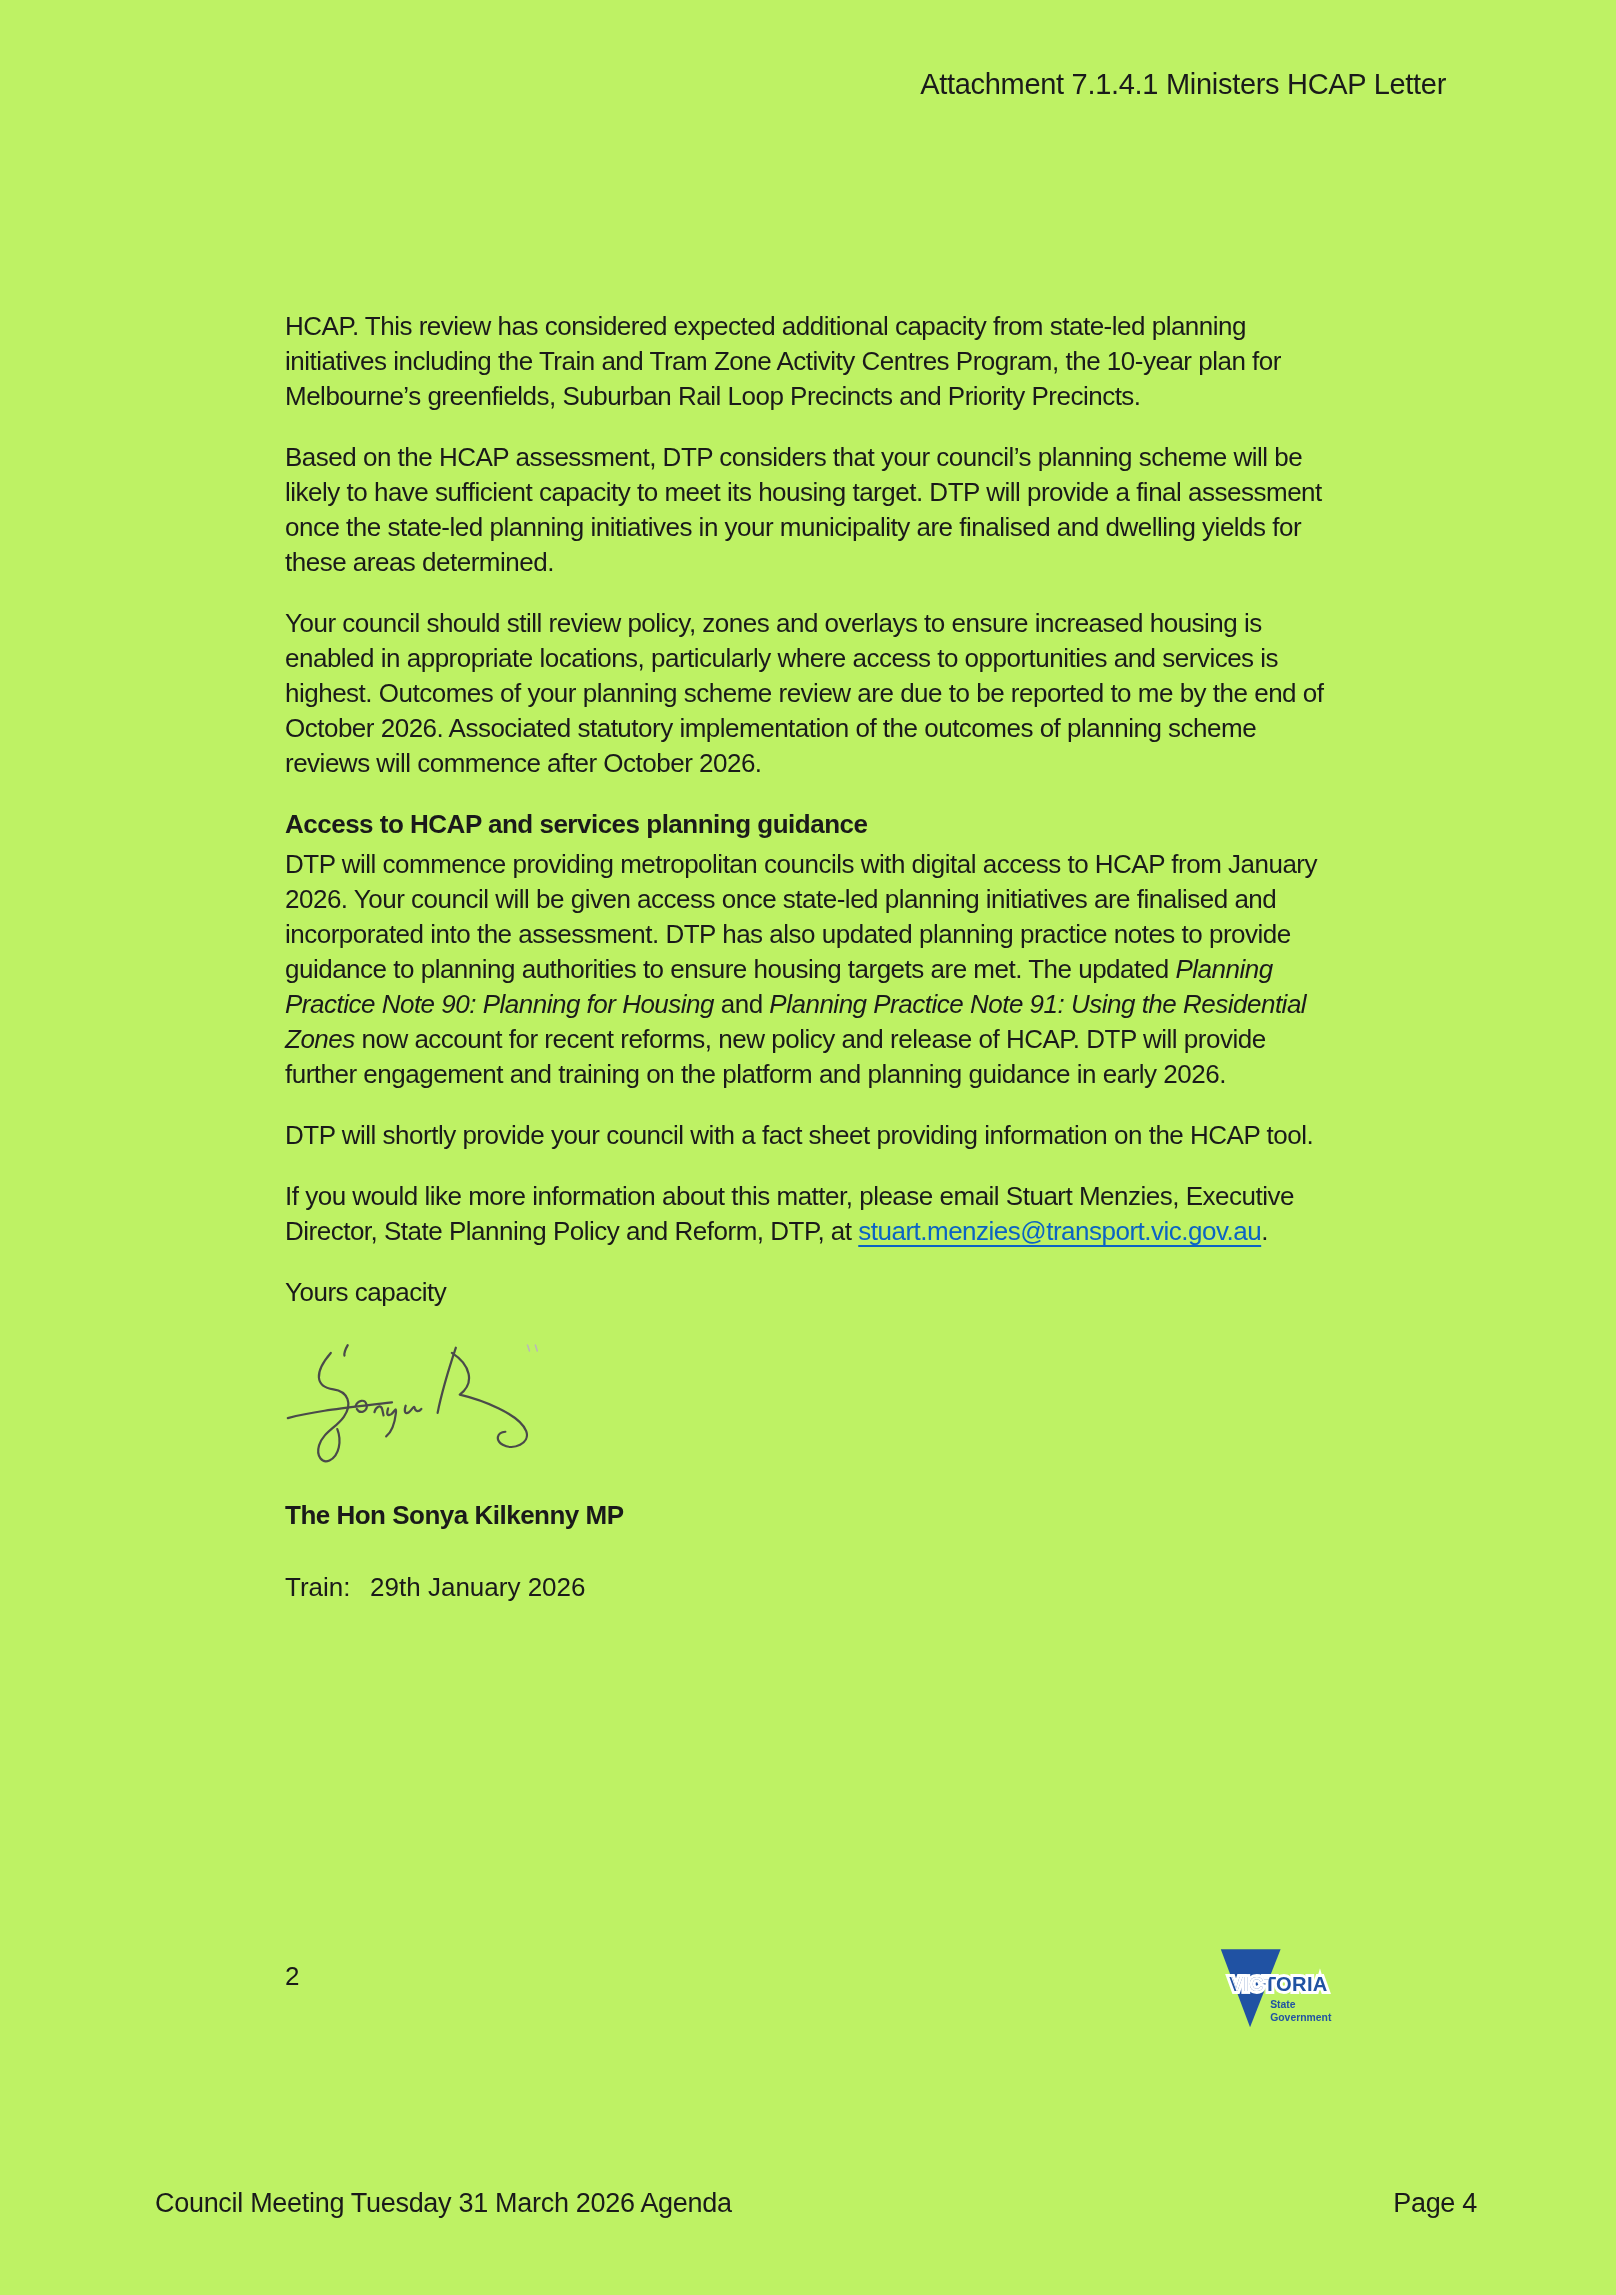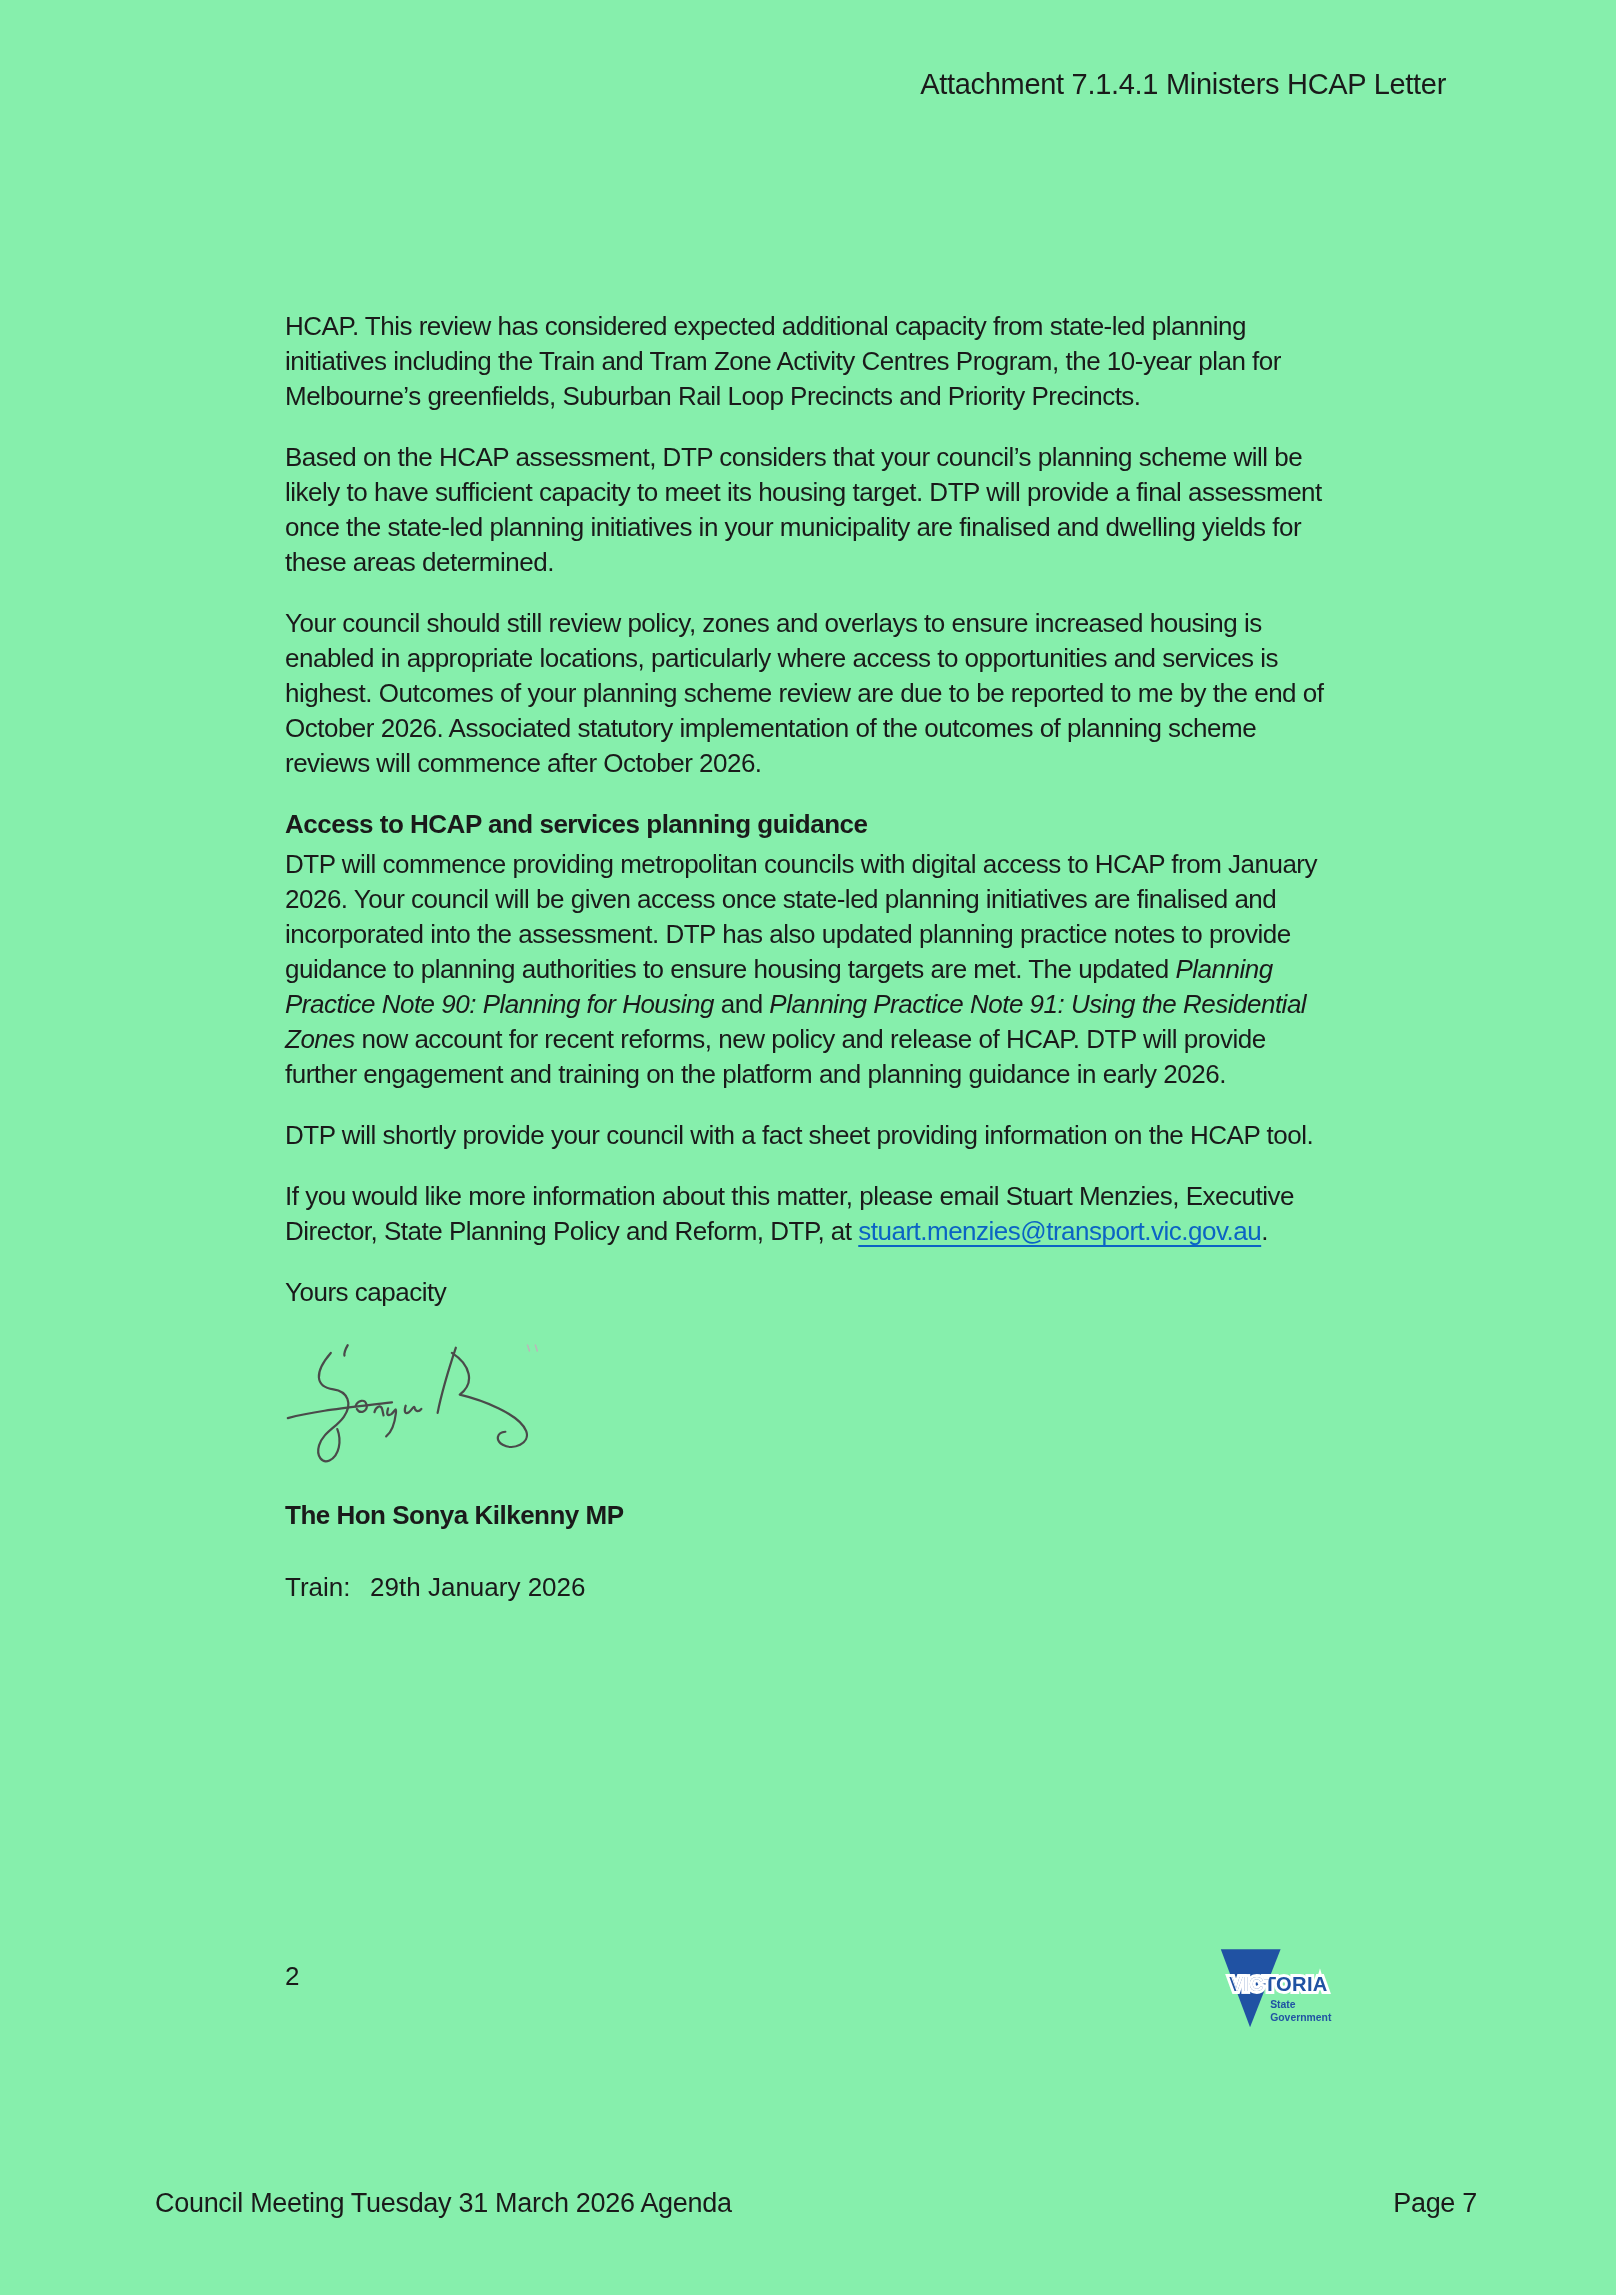--- a/index.html
+++ b/index.html
@@ -5,21 +5,21 @@
   :root{
     --link-color:#0b63c4;
     --brand-blue:#2052a3;
     --text-color:#1a1a1a;
   }
   html,body{margin:0;padding:0;background:#ffffff;}
   .page{
     position:relative;
     width:1617px;
     height:2295px;
-    background:#86efac;
+    background:#bef264;
     font-family:"Liberation Sans", sans-serif;
     color:var(--text-color);
     overflow:hidden;
   }
   .attachment-header{
     position:absolute;
     top:68px;
     right:171px;
     font-size:29px;
     letter-spacing:-0.3px;
@@ -138,16 +138,16 @@
       <text x="25" y="70" font-family="Liberation Sans, sans-serif" font-weight="bold" font-size="31" letter-spacing="0.5" fill="var(--brand-blue)" stroke="#ffffff" stroke-width="9" paint-order="stroke">VICTORIA</text>
       <g clip-path="url(#tri-clip)">
         <text x="25" y="70" font-family="Liberation Sans, sans-serif" font-weight="bold" font-size="31" letter-spacing="0.5" fill="#ffffff">VICTORIA</text>
       </g>
       <text x="88" y="96" font-family="Liberation Sans, sans-serif" font-weight="bold" font-size="16" fill="var(--brand-blue)">State</text>
       <text x="88" y="117" font-family="Liberation Sans, sans-serif" font-weight="bold" font-size="16" fill="var(--brand-blue)">Government</text>
     </svg>
   </div>
 
   <div class="footer-left">Council Meeting Tuesday 31 March 2026 Agenda</div>
-  <div class="footer-right">Page 7</div>
+  <div class="footer-right">Page 4</div>
 
 </div>
 
 
 </body></html>

